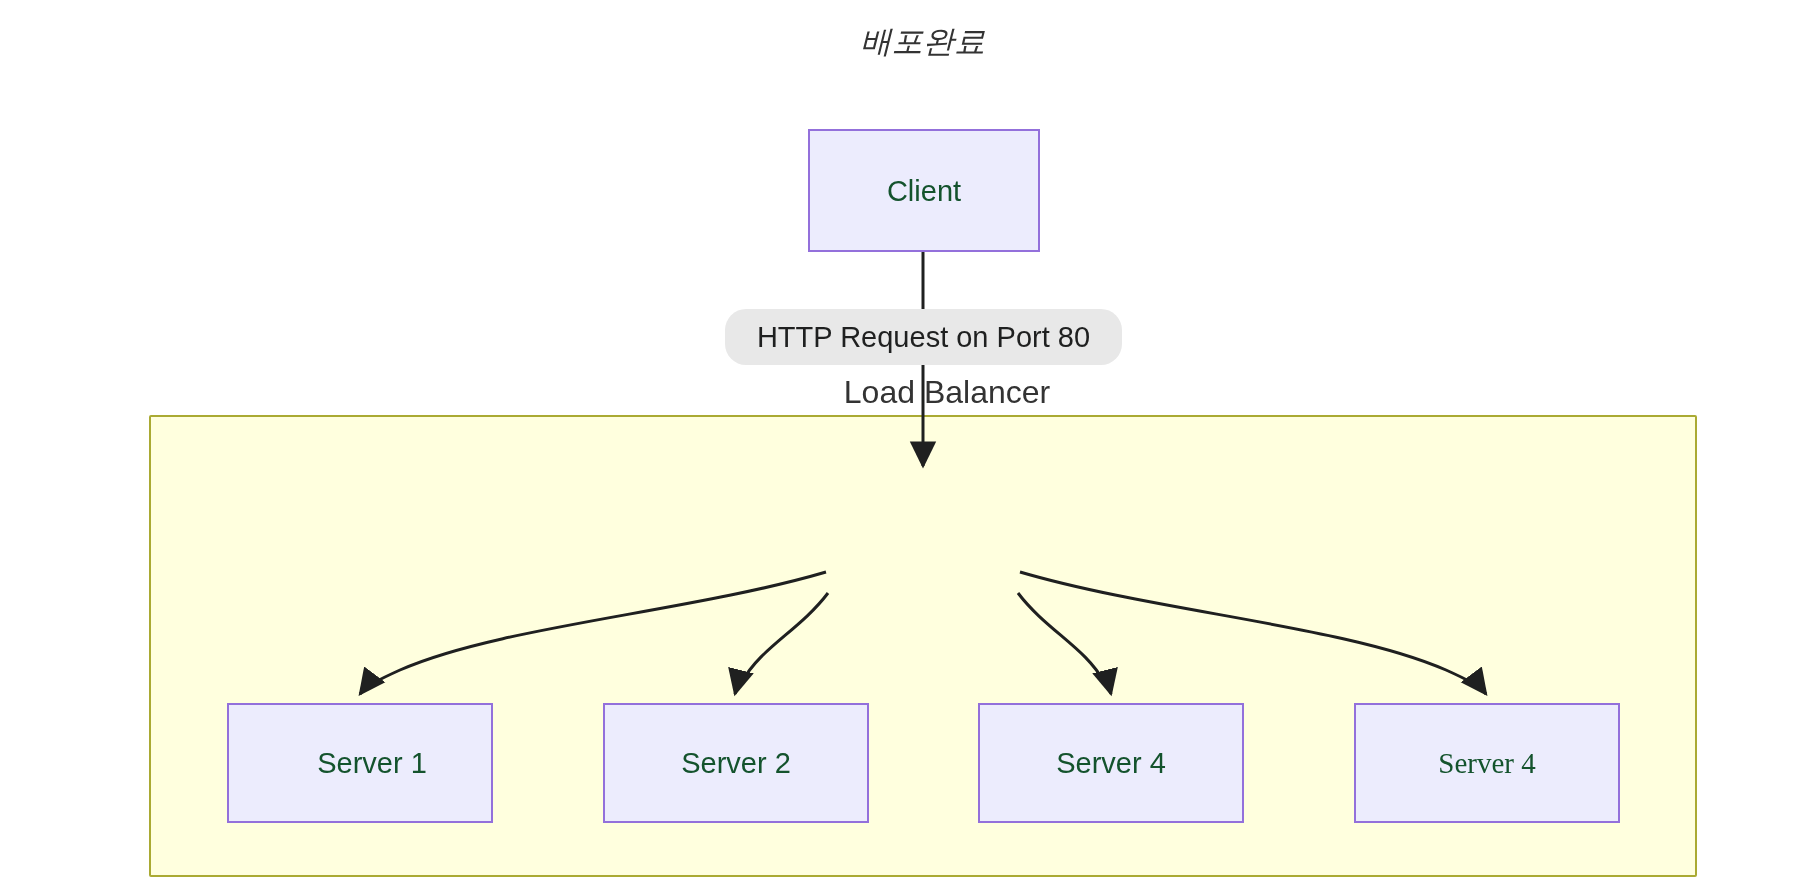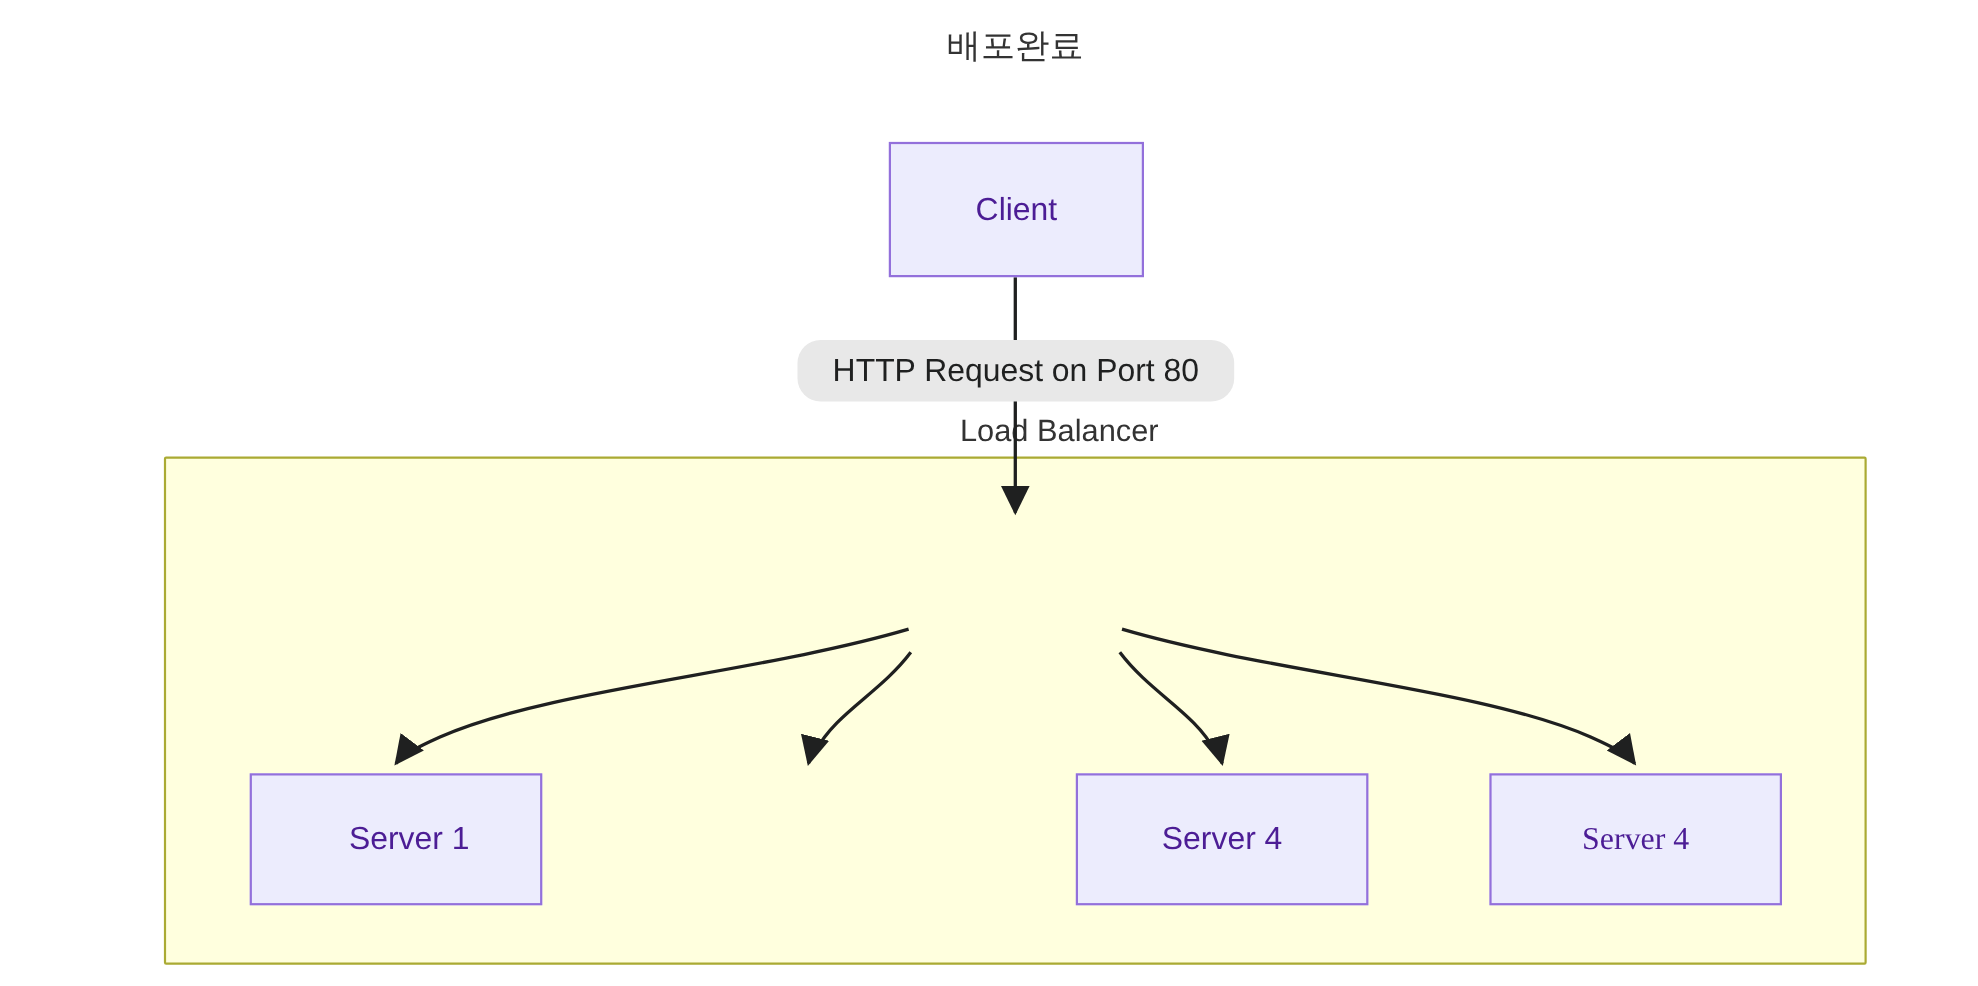--- a/index.html
+++ b/index.html
@@ -24,56 +24,57 @@
   #diagram-title {
     position: absolute;
     left: 0;
     top: 22px;
     width: 1798px;
     text-align: center;
     font-size: 31px;
     line-height: 40px;
     color: #333333;
     letter-spacing: 0.2px;
+    font-style: italic;
   }
   #diagram-title .t-inner { display: inline-block; transform: translateX(24px); }
 
   
   .cluster {
     position: absolute;
     box-sizing: border-box;
     background: #ffffde;
     border: 2px solid #aaaa33;
     border-radius: 2px;
   }
   .cluster-label {
     position: absolute;
     top: -42px;
-    left: 16px;
+    left: 0;
     width: 100%;
     text-align: center;
-    font-size: 28px;
+    font-size: 32px;
     line-height: 34px;
     color: #333333;
     white-space: nowrap;
   }
   .cluster-label .cl-inner { display: inline-block; transform: translateX(24px); }
 
   
   .node {
     position: absolute;
     box-sizing: border-box;
     background: #ececfd;
     border: 2px solid #9370db;
     display: flex;
     align-items: center;
     justify-content: center;
     font-size: 29px;
     line-height: 34px;
-    color: #4c1d95;
+    color: #14532d;
     white-space: nowrap;
   }
   .node.rounded { border-radius: 12px; }
 
   
   #edge-layer {
     position: absolute;
     left: 0;
     top: 0;
     width: 1798px;
@@ -135,20 +136,23 @@
 
   <div class="edge-label" style="left:725px; top:309px; width:397px; height:56px;">
     <span>HTTP Request on Port 80</span>
   </div>
 
 
   <div class="node" style="left:227px; top:703px; width:266px; height:120px;padding-left:24px;">
     <span>Server 1</span>
   </div>
 
+  <div class="node" style="left:603px; top:703px; width:266px; height:120px;">
+    <span>Server 2</span>
+  </div>
 
   <div class="node" style="left:978px; top:703px; width:266px; height:120px;">
     <span>Server 4</span>
   </div>
 
   <div class="node" style="left:1354px; top:703px; width:266px; height:120px;font-family:Liberation Serif, serif;">
     <span>Server 4</span>
   </div>
 
 </div>

